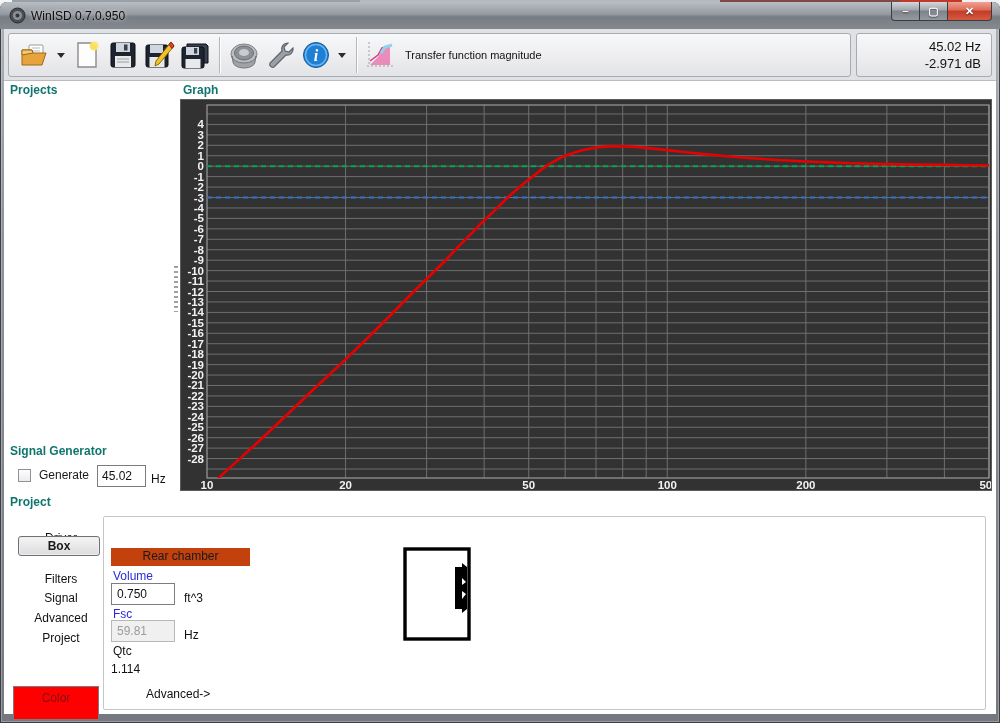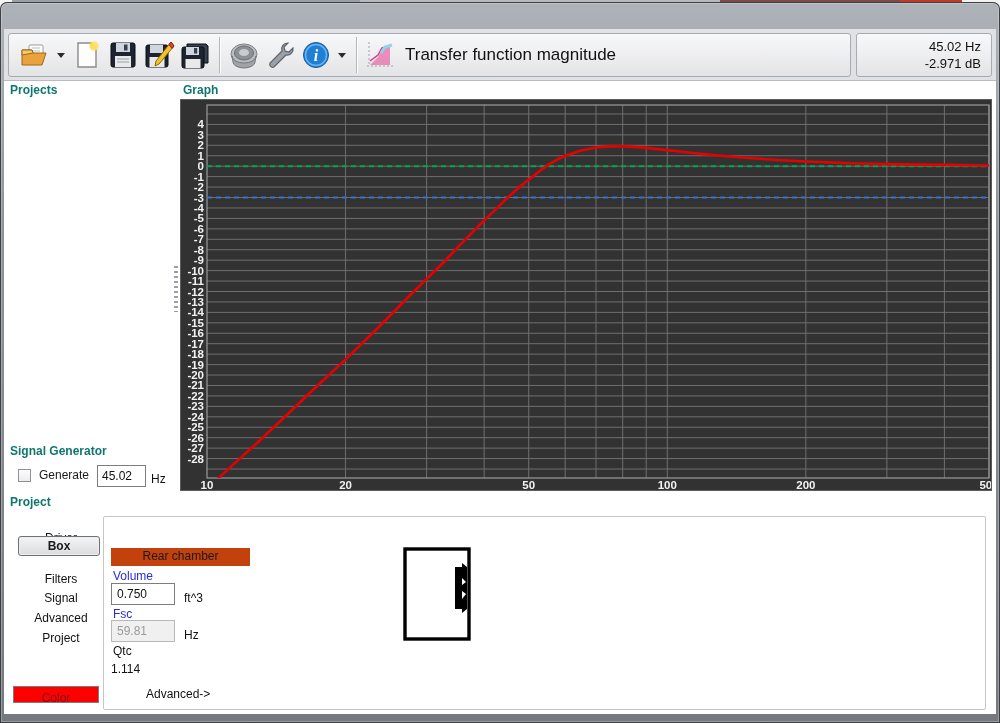--- a/index.html
+++ b/index.html
@@ -34,21 +34,21 @@
   .toolbar-strip { position:absolute; top:27px; left:4px; width:992px; height:52px;
     background:#dfe1e4; border-bottom:1px solid #b9bbbe; }
   .tool-panel { position:absolute; top:4px; height:44px; border:1px solid #a7abb1; border-radius:3px;
     background:linear-gradient(180deg,#f7f8f9,#ececee 60%,#e3e4e7); display:flex; align-items:center; }
   .tool-panel.left { left:4px; width:843px; padding-left:8px; }
   .tool-panel.right { left:852px; width:136px; }
   .tbtn { width:36px; height:36px; display:flex; align-items:center; justify-content:center; border-radius:3px; }
   .drop-arrow { width:0; height:0; border-left:4px solid transparent; border-right:4px solid transparent;
     border-top:5px solid #2b2b2b; margin:0 4px; }
   .tool-sep { width:1px; height:36px; background:#b3b6bb; margin:0 6px; box-shadow:1px 0 0 #fff; }
-  .view-label { margin-left:8px; font-size:17px; color:#111; }
+  .view-label { margin-left:8px; font-size:11px; color:#111; }
   .readout { width:100%; text-align:right; padding-right:10px; line-height:17px; color:#111; font-size:13px; }
 
   
   .client { position:absolute; top:79px; left:4px; width:992px; height:633px; background:#ffffff; }
 
   .section-label { position:absolute; font-weight:bold; color:#0f766e; font-size:12px; }
 
   
   .listbox { position:absolute; left:6px; top:20px; width:162px; height:338px;
     background:#fff; border:1px solid #828790; padding-top:2px; }
@@ -61,21 +61,21 @@
 
   
   .sg-row { position:absolute; display:flex; align-items:center; }
   .freq-input { width:49px; height:22px; border:1px solid #7a7d82; font-family:inherit; font-size:12px;
     padding:2px 4px; color:#111; background:#fff; }
 
   
   .nav-item { position:absolute; left:12px; width:90px; text-align:center; height:18px; line-height:18px; color:#111; cursor:default;margin-top:12px; }
   .nav-button { position:absolute; left:12px; width:82px; height:20px; line-height:18px; text-align:center;
     border:1px solid #707070; border-radius:3px; background:linear-gradient(180deg,#f4f4f4,#dcdcdc); box-shadow:0 0 0 1px #e8f0f8 inset; }
-  .color-btn { position:absolute; left:9px; top:605px; width:86px; height:17px; background:#fe0000;
+  .color-btn { position:absolute; left:9px; top:605px; width:86px; height:34px; background:#fe0000;
     border:1px solid #7c7c7c; color:#7e1412; text-align:center; line-height:23px; }
 
   
   .graph-box { position:absolute; left:176px; top:18px; width:812px; height:392px; background:#323232;
     border:1px solid #5c5c5c; }
   .splitter { position:absolute; left:170px; top:185px; width:4px; height:46px;
     background-image:repeating-linear-gradient(180deg,#9aa0a8 0 2px,transparent 2px 5px); }
 
   
   .box-panel { position:absolute; left:99px; top:435px; width:883px; height:194px;
@@ -92,20 +92,33 @@
   .advanced-link { position:absolute; left:42px; top:170px; color:#111; }
   .enclosure-svg { position:absolute; left:299px; top:30px; }
 </style>
 </head>
 <body>
 
 <div class="wallpaper"></div>
 
 <div class="window">
 
+  <div class="titlebar">
+    <svg class="app-icon" viewBox="0 0 17 17">
+      <circle cx="8.5" cy="8.5" r="7.5" fill="#4a4d52" stroke="#2a2c30"></circle>
+      <circle cx="8.5" cy="8.5" r="4.6" fill="#8b8f96"></circle>
+      <circle cx="8.5" cy="8.5" r="2" fill="#33363b"></circle>
+    </svg>
+    <span class="title-text">WinISD 0.7.0.950</span>
+    <div class="win-controls">
+      <div class="win-btn min">–</div>
+      <div class="win-btn max">▢</div>
+      <div class="win-btn close">✕</div>
+    </div>
+  </div>
 
   <div class="toolbar-strip">
     <div class="tool-panel left">
       <div class="tbtn">
         <svg width="30" height="28" viewBox="0 0 30 28">
           <rect x="9" y="4" width="14" height="13" rx="1" fill="#fff" stroke="#9b9b9b"></rect>
           <line x1="12" y1="7" x2="20" y2="7" stroke="#b9b9b9"></line>
           <line x1="12" y1="10" x2="20" y2="10" stroke="#b9b9b9"></line>
           <path d="M2 9 L12 9 L13 12 L26 12 L22 24 L2 24 Z" fill="#e8a33d" stroke="#9c6b14"></path>
           <path d="M2 9 L12 9 L13 12 L2 14 Z" fill="#f5c96e" stroke="#9c6b14"></path>

